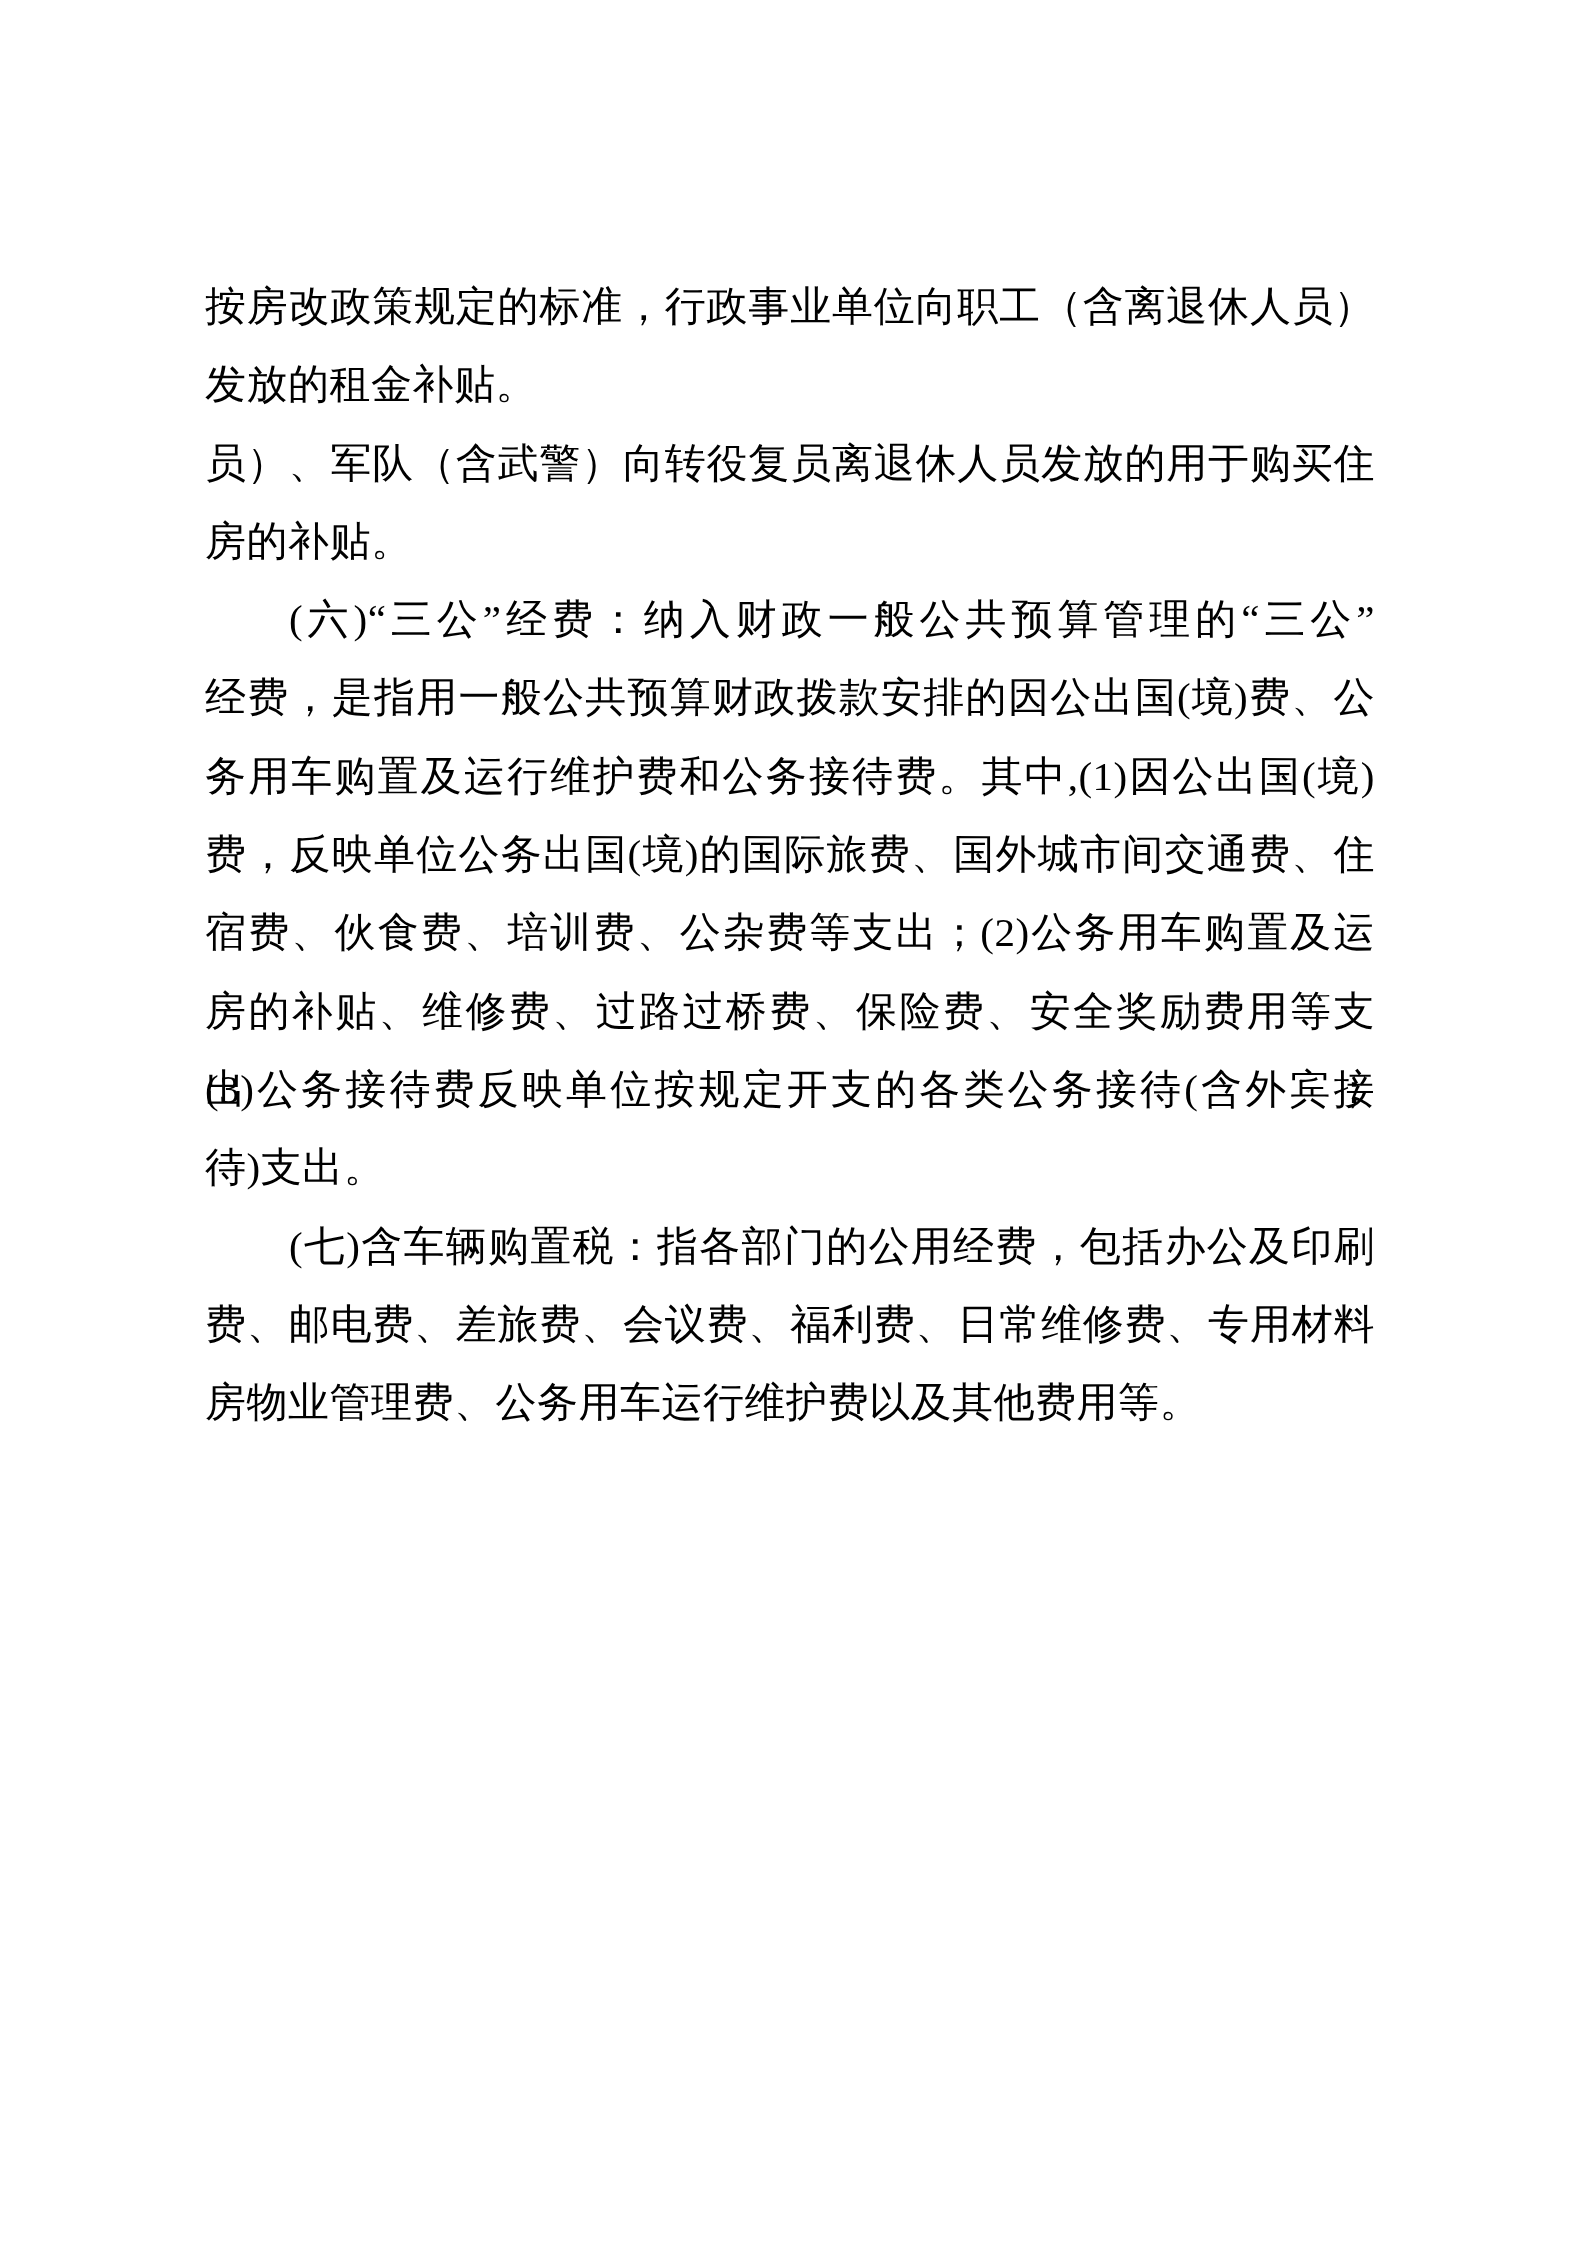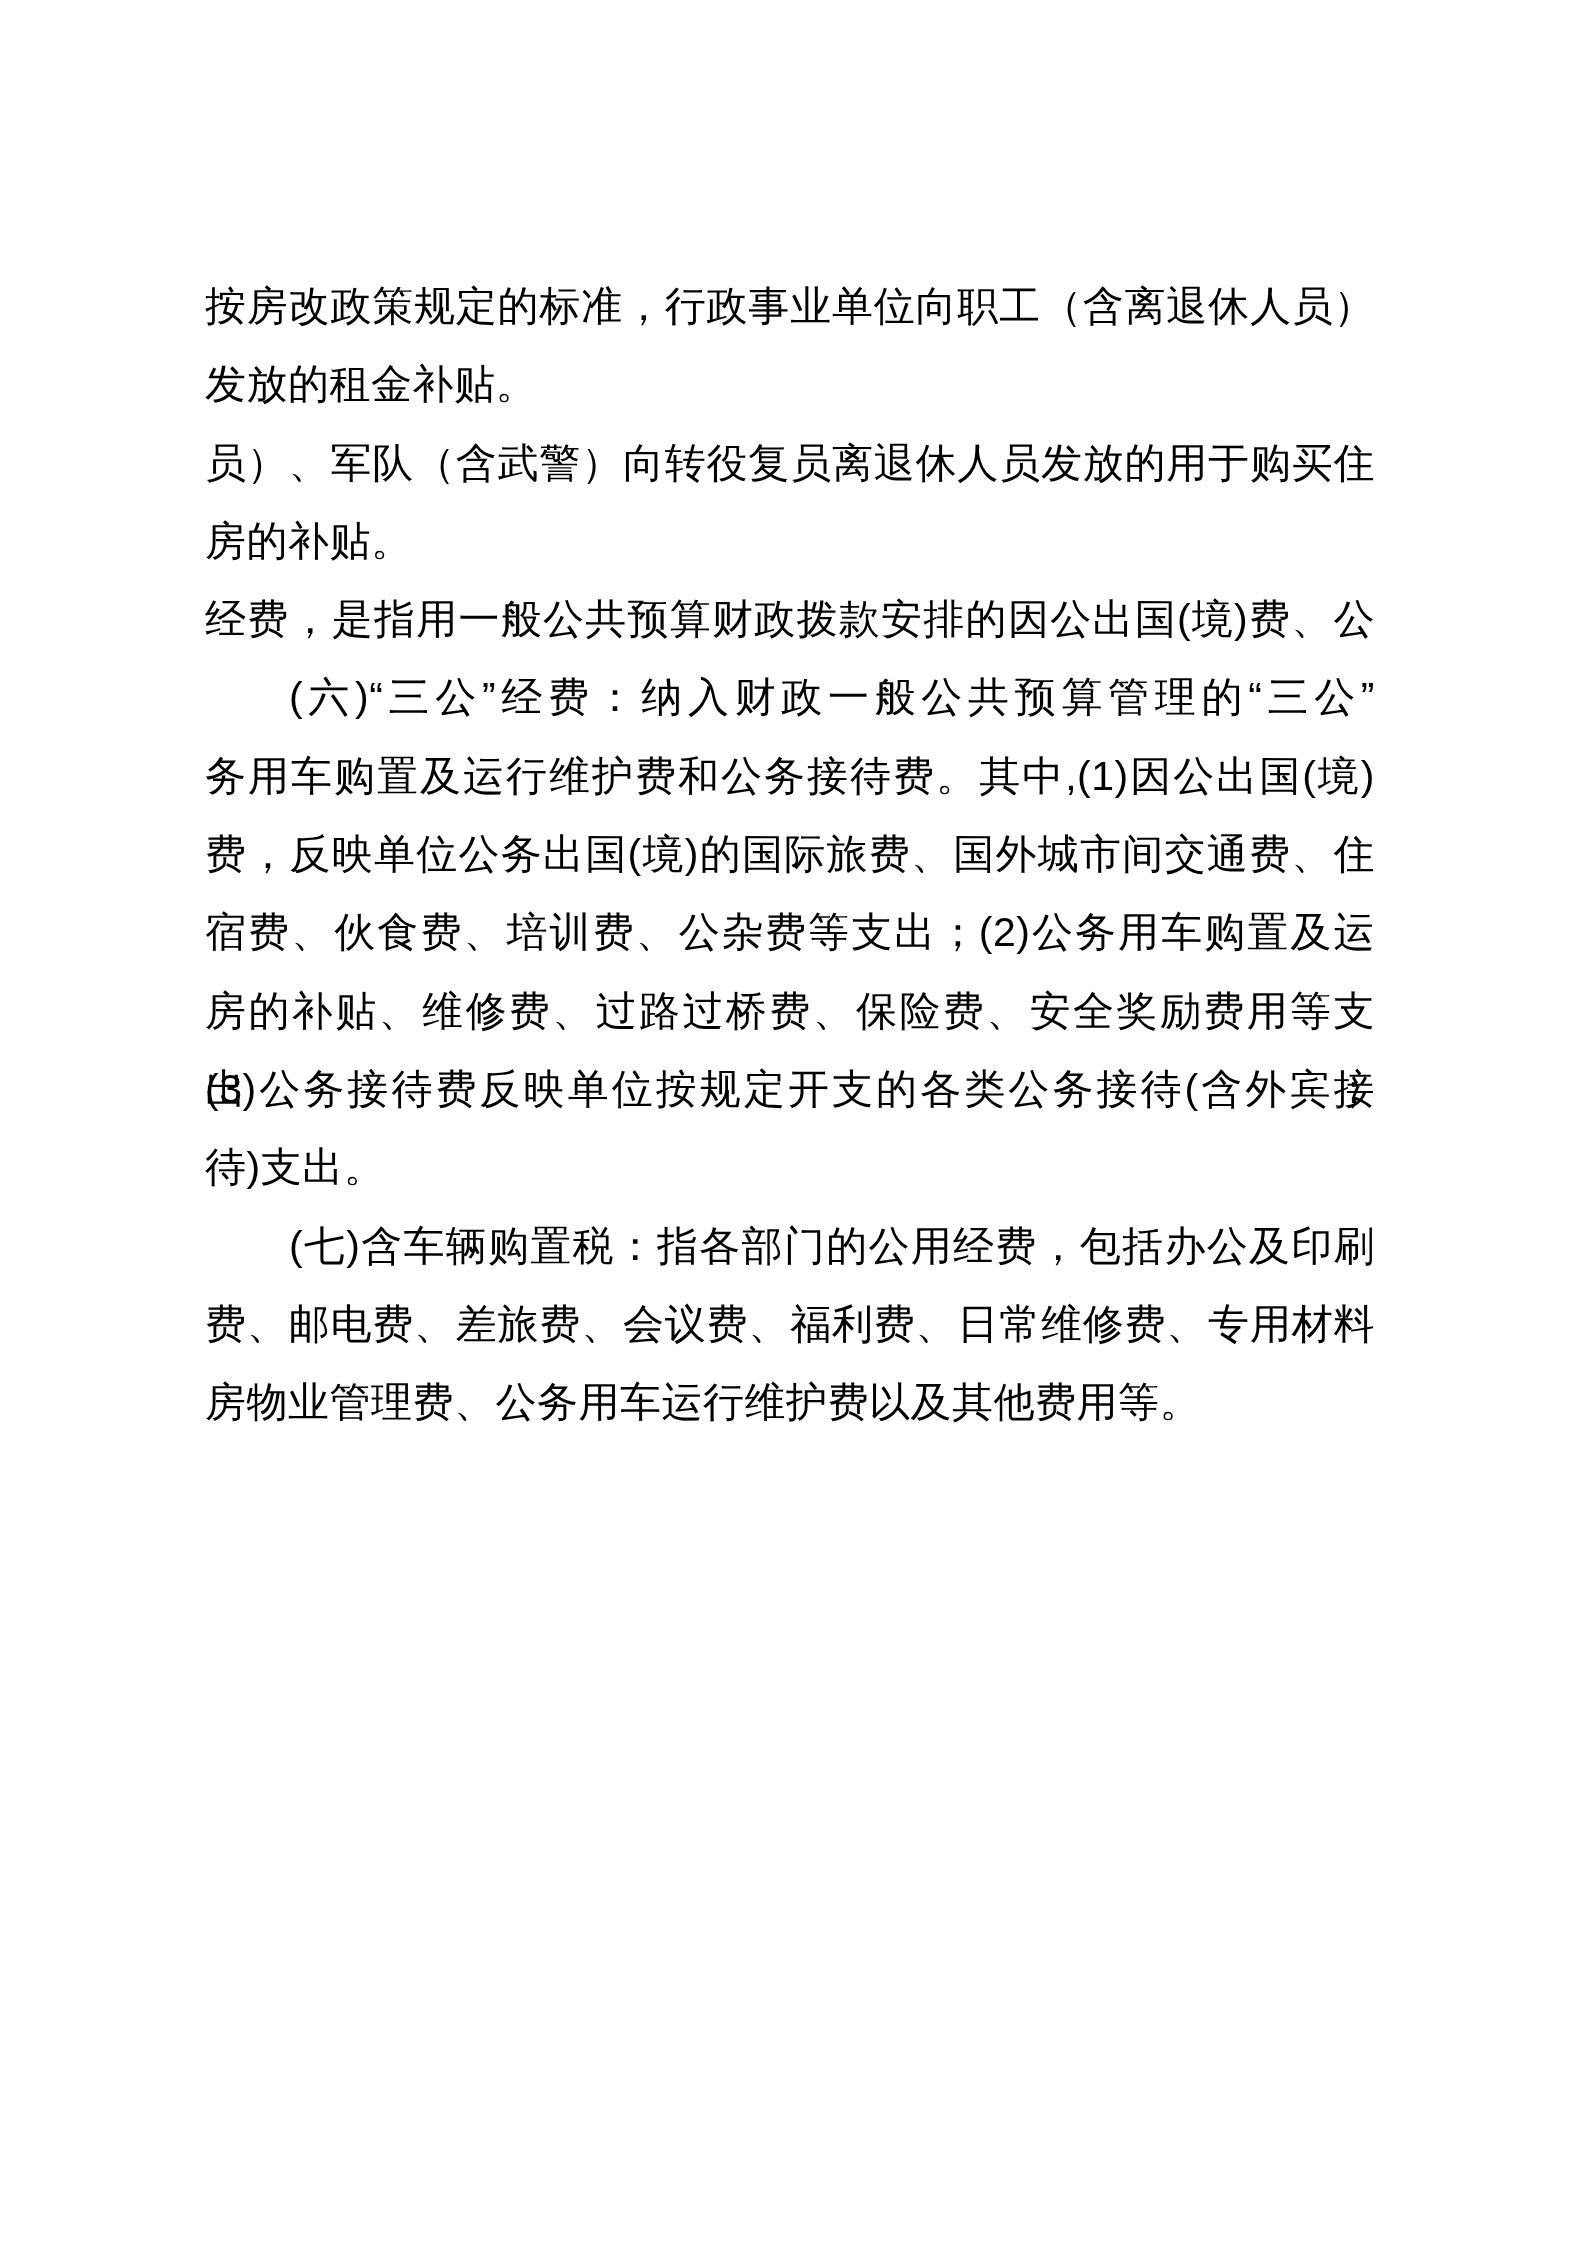--- a/index.html
+++ b/index.html
@@ -6,21 +6,21 @@
     margin: 0;
     padding: 0;
     background: #ffffff;
   }
   .page {
     position: relative;
     width: 1587px;
     height: 2245px;
     background: #ffffff;
     overflow: hidden;
-    font-family: Liberation Sans, sans-serif;
+    font-family: Liberation Serif, serif;
     color: #000000;
   }
   .text-block {
     position: absolute;
     left: 205px;
     top: 267px;
     width: 1170px;
   }
   .line {
     font-size: 41px;
@@ -41,22 +41,22 @@
 </style>
 </head>
 <body>
 
 <div class="page">
   <div class="text-block">
     <div class="line">按房改政策规定的标准，行政事业单位向职工（含离退休人员）</div>
     <div class="line end">发放的租金补贴。</div>
     <div class="line">员）、军队（含武警）向转役复员离退休人员发放的用于购买住</div>
     <div class="line end">房的补贴。</div>
+    <div class="line indent">(六)“三公”经费：纳入财政一般公共预算管理的“三公”</div>
     <div class="line">经费，是指用一般公共预算财政拨款安排的因公出国(境)费、公</div>
-    <div class="line indent">(六)“三公”经费：纳入财政一般公共预算管理的“三公”</div>
     <div class="line">务用车购置及运行维护费和公务接待费。其中,(1)因公出国(境)</div>
     <div class="line">费，反映单位公务出国(境)的国际旅费、国外城市间交通费、住</div>
     <div class="line">宿费、伙食费、培训费、公杂费等支出；(2)公务用车购置及运</div>
     <div class="line">房的补贴、维修费、过路过桥费、保险费、安全奖励费用等支出；</div>
     <div class="line">(3)公务接待费反映单位按规定开支的各类公务接待(含外宾接</div>
     <div class="line end">待)支出。</div>
     <div class="line indent">(七)含车辆购置税：指各部门的公用经费，包括办公及印刷</div>
     <div class="line">费、邮电费、差旅费、会议费、福利费、日常维修费、专用材料</div>
     <div class="line end">房物业管理费、公务用车运行维护费以及其他费用等。</div>
   </div>

